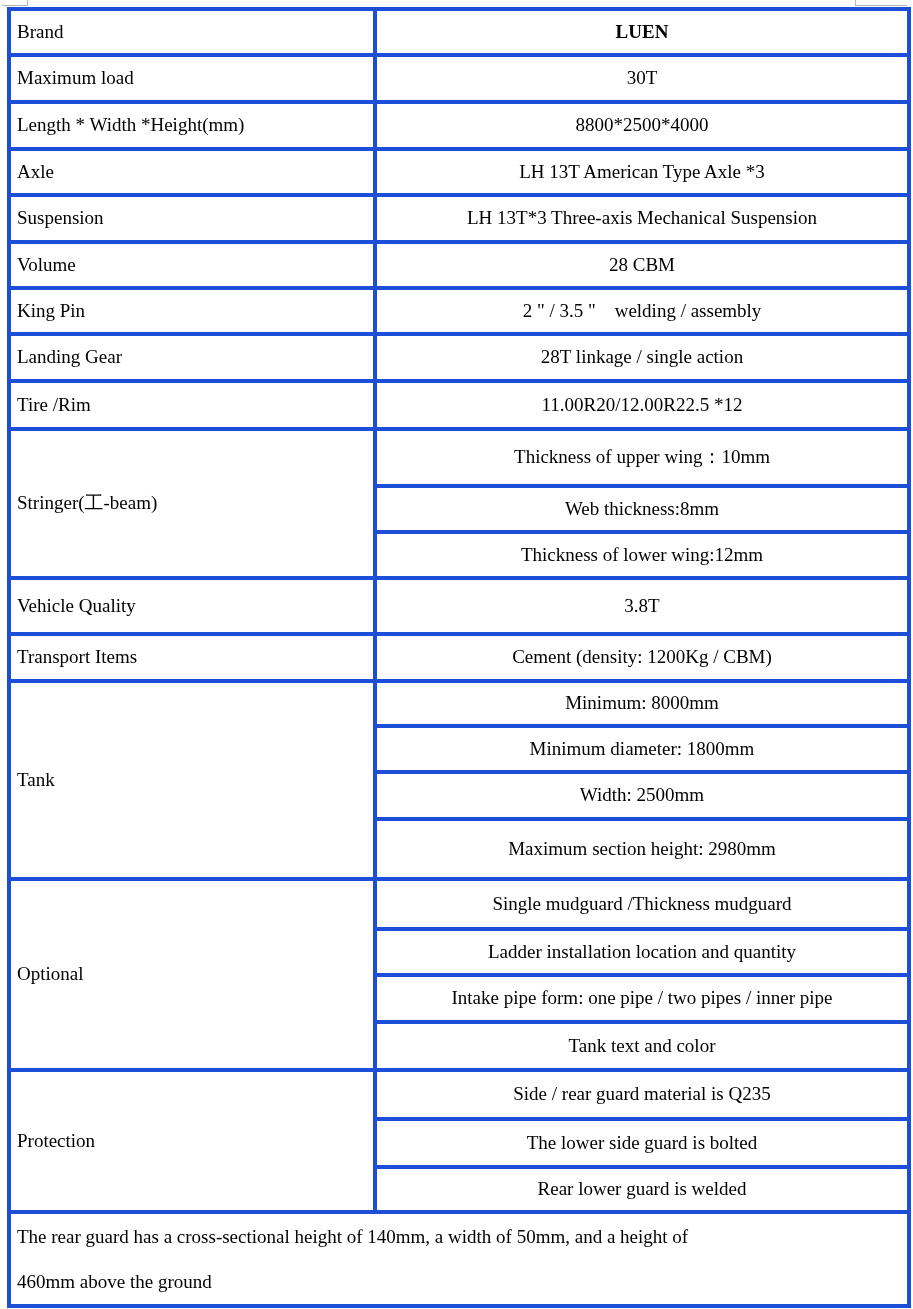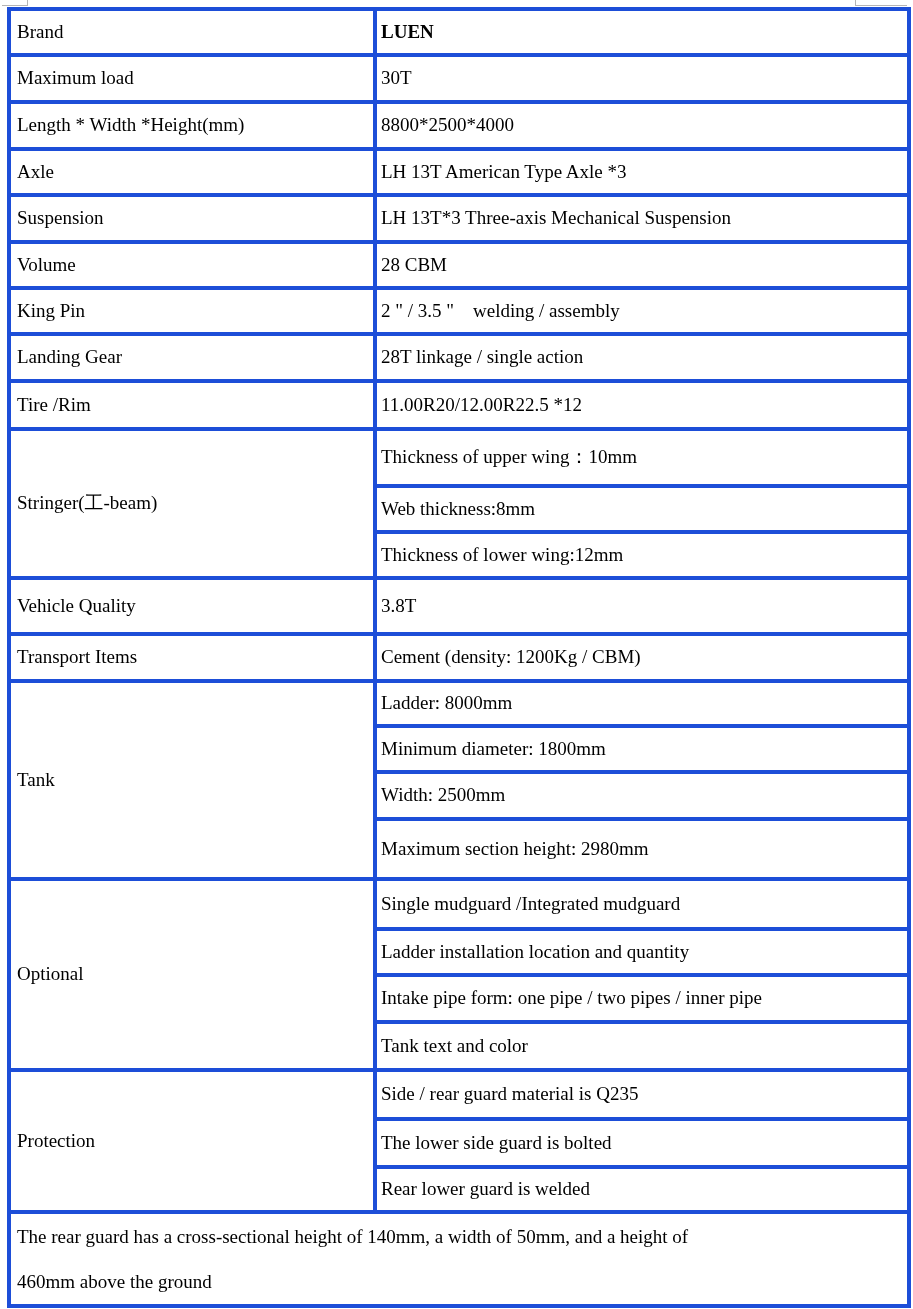--- a/index.html
+++ b/index.html
@@ -45,20 +45,21 @@
     line-height: 1.2;
     vertical-align: middle;
     background: #ffffff;
     overflow: hidden;
   }
   td.lbl {
     text-align: left;
     padding: 0 4px 0 6px;
   }
   td.val {
+    text-align: center;
     padding: 0 4px;
     white-space: pre-wrap;
   }
   td.val.bold { font-weight: bold; }
   td.note-cell {
     text-align: left;
     padding: 0 8px 0 6px;
   }
   .note-line {
     line-height: 45px;
@@ -131,35 +132,35 @@
       <td class="lbl">Vehicle Quality</td>
       <td class="val">3.8T</td>
     </tr>
     <tr style="height:47px;">
       <td class="lbl">Transport Items</td>
       <td class="val">Cement (density: 1200Kg / CBM)</td>
     </tr>
 
     <tr style="height:45px;">
       <td class="lbl" rowspan="4">Tank</td>
-      <td class="val">Ladder: 8000mm</td>
+      <td class="val">Minimum: 8000mm</td>
     </tr>
     <tr style="height:46px;">
       <td class="val">Minimum diameter: 1800mm</td>
     </tr>
     <tr style="height:47px;">
       <td class="val">Width: 2500mm</td>
     </tr>
     <tr style="height:60px;">
       <td class="val">Maximum section height: 2980mm</td>
     </tr>
 
     <tr style="height:50px;">
       <td class="lbl" rowspan="4">Optional</td>
-      <td class="val">Single mudguard /Integrated mudguard</td>
+      <td class="val">Single mudguard /Thickness mudguard</td>
     </tr>
     <tr style="height:46px;">
       <td class="val">Ladder installation location and quantity</td>
     </tr>
     <tr style="height:47px;padding-left:11px;">
       <td class="val">Intake pipe form: one pipe / two pipes / inner pipe</td>
     </tr>
     <tr style="height:48px;">
       <td class="val">Tank text and color</td>
     </tr>

